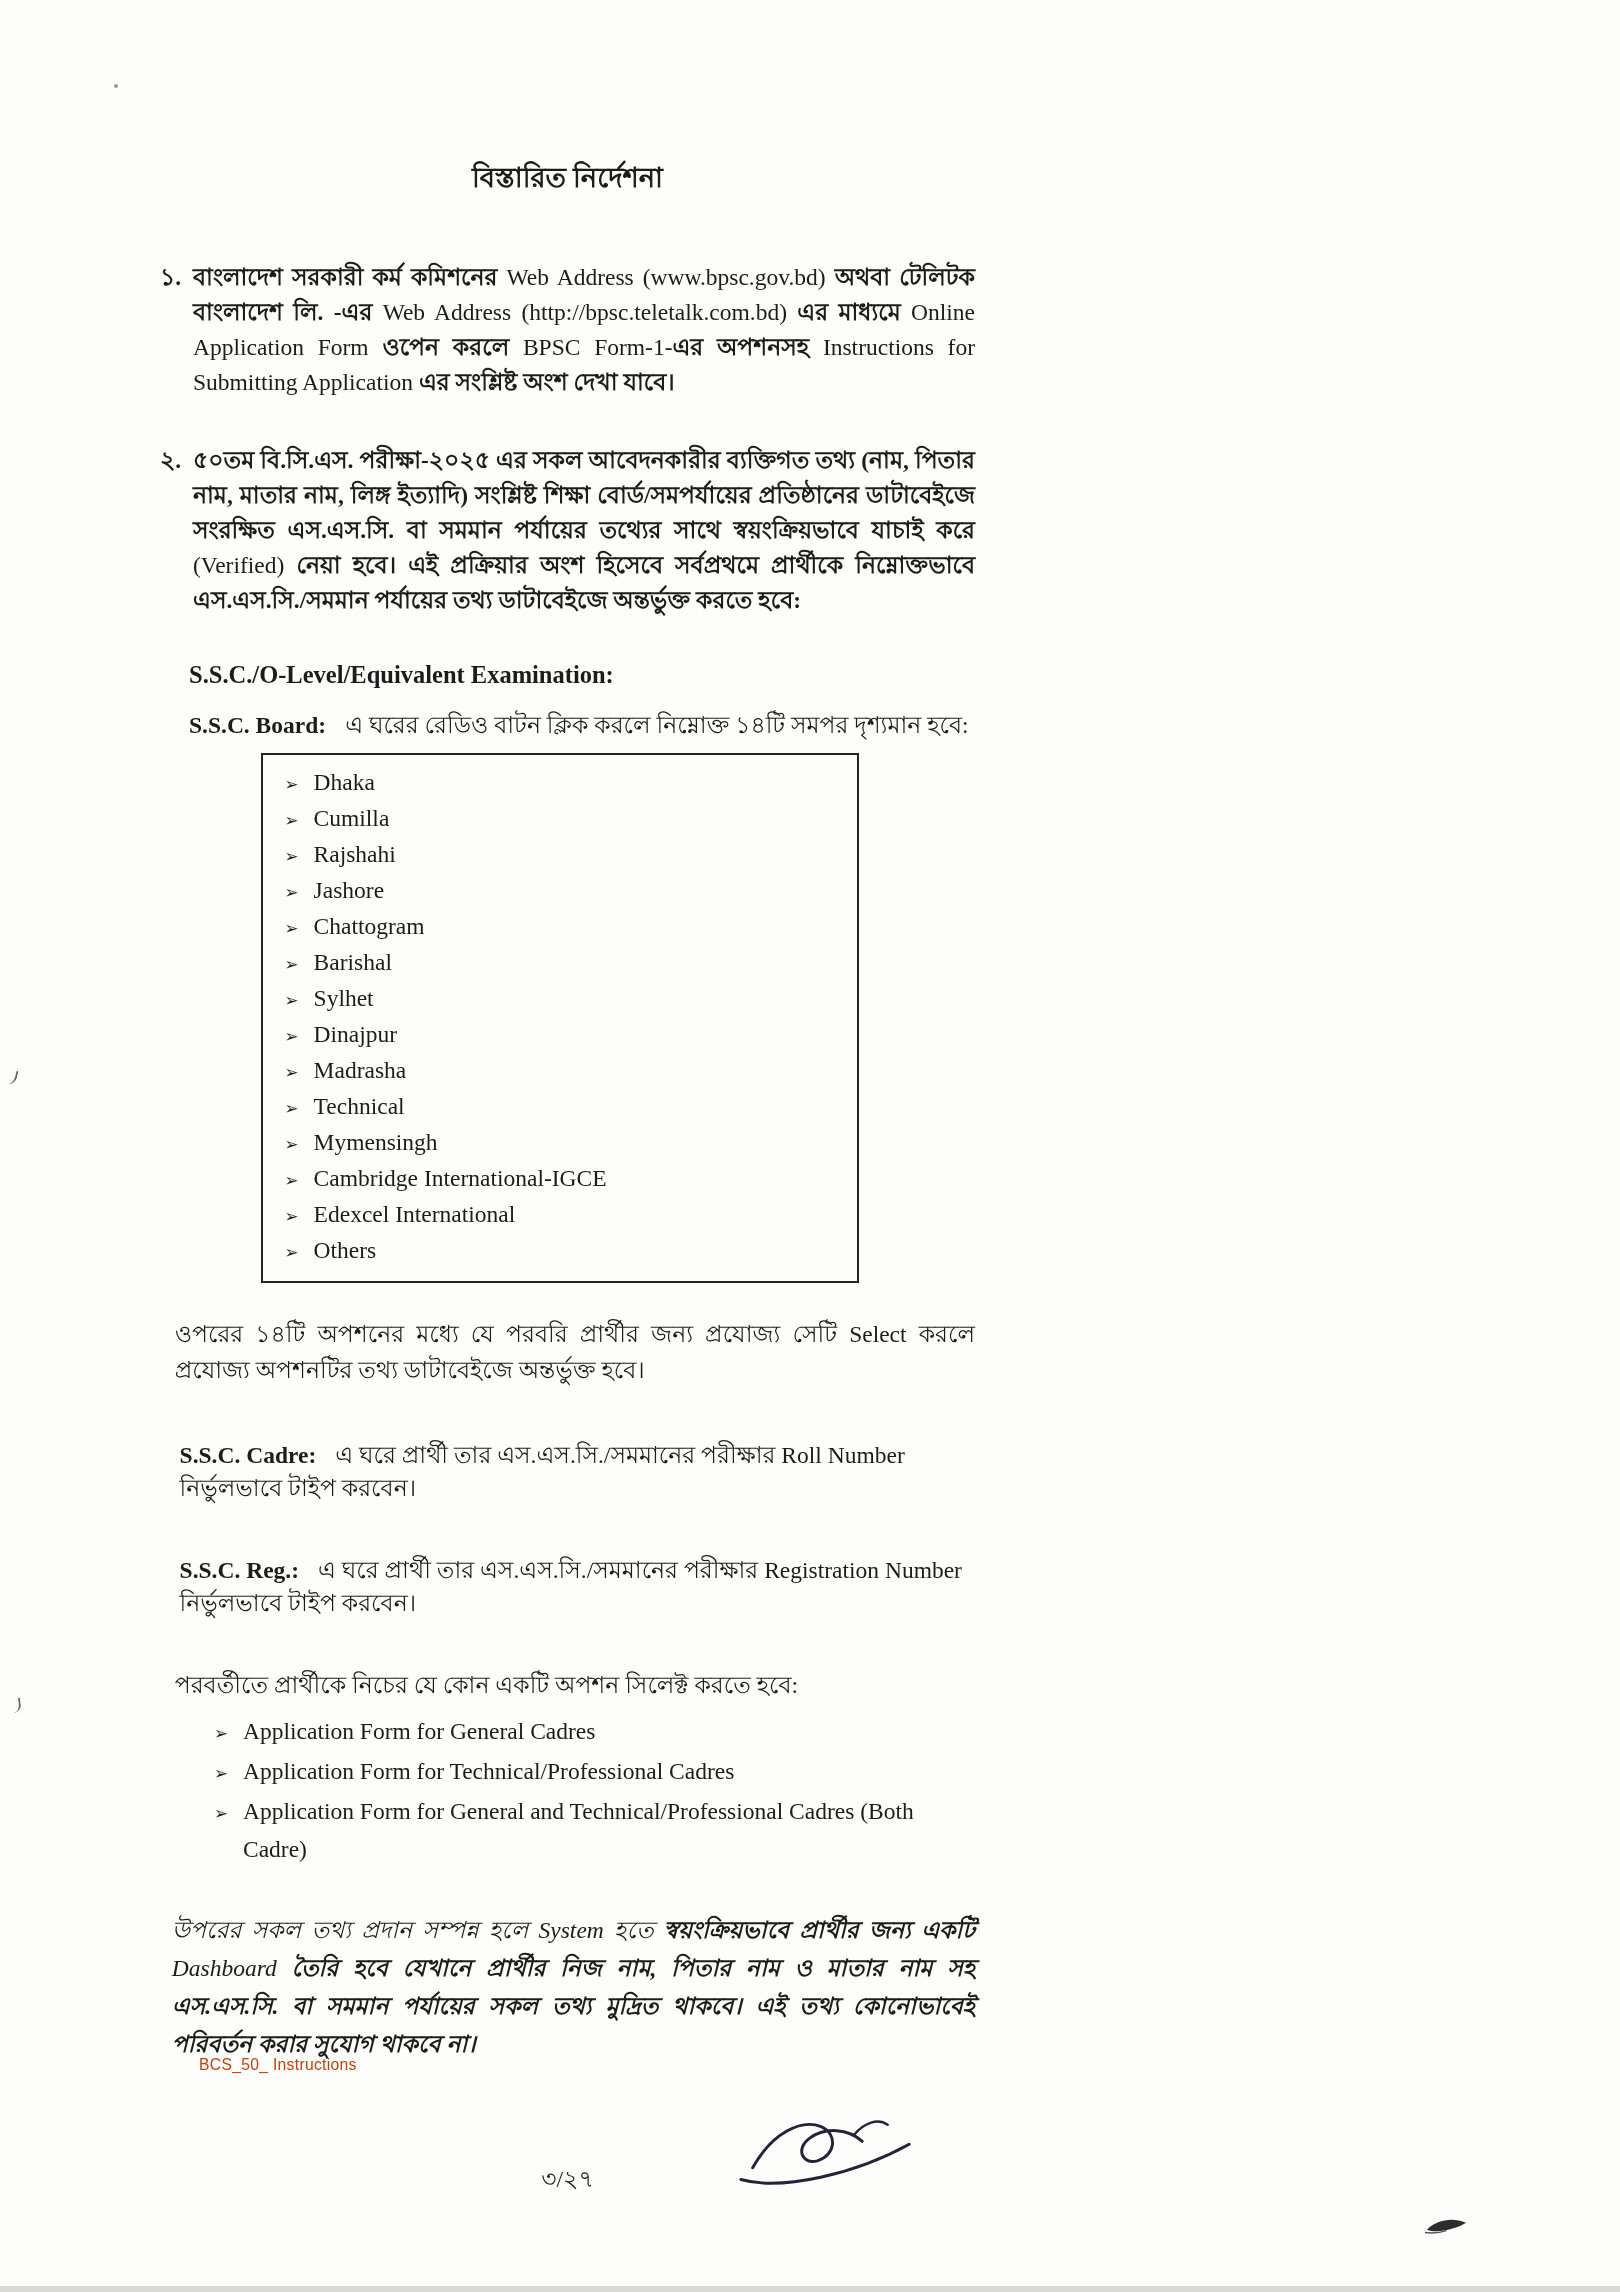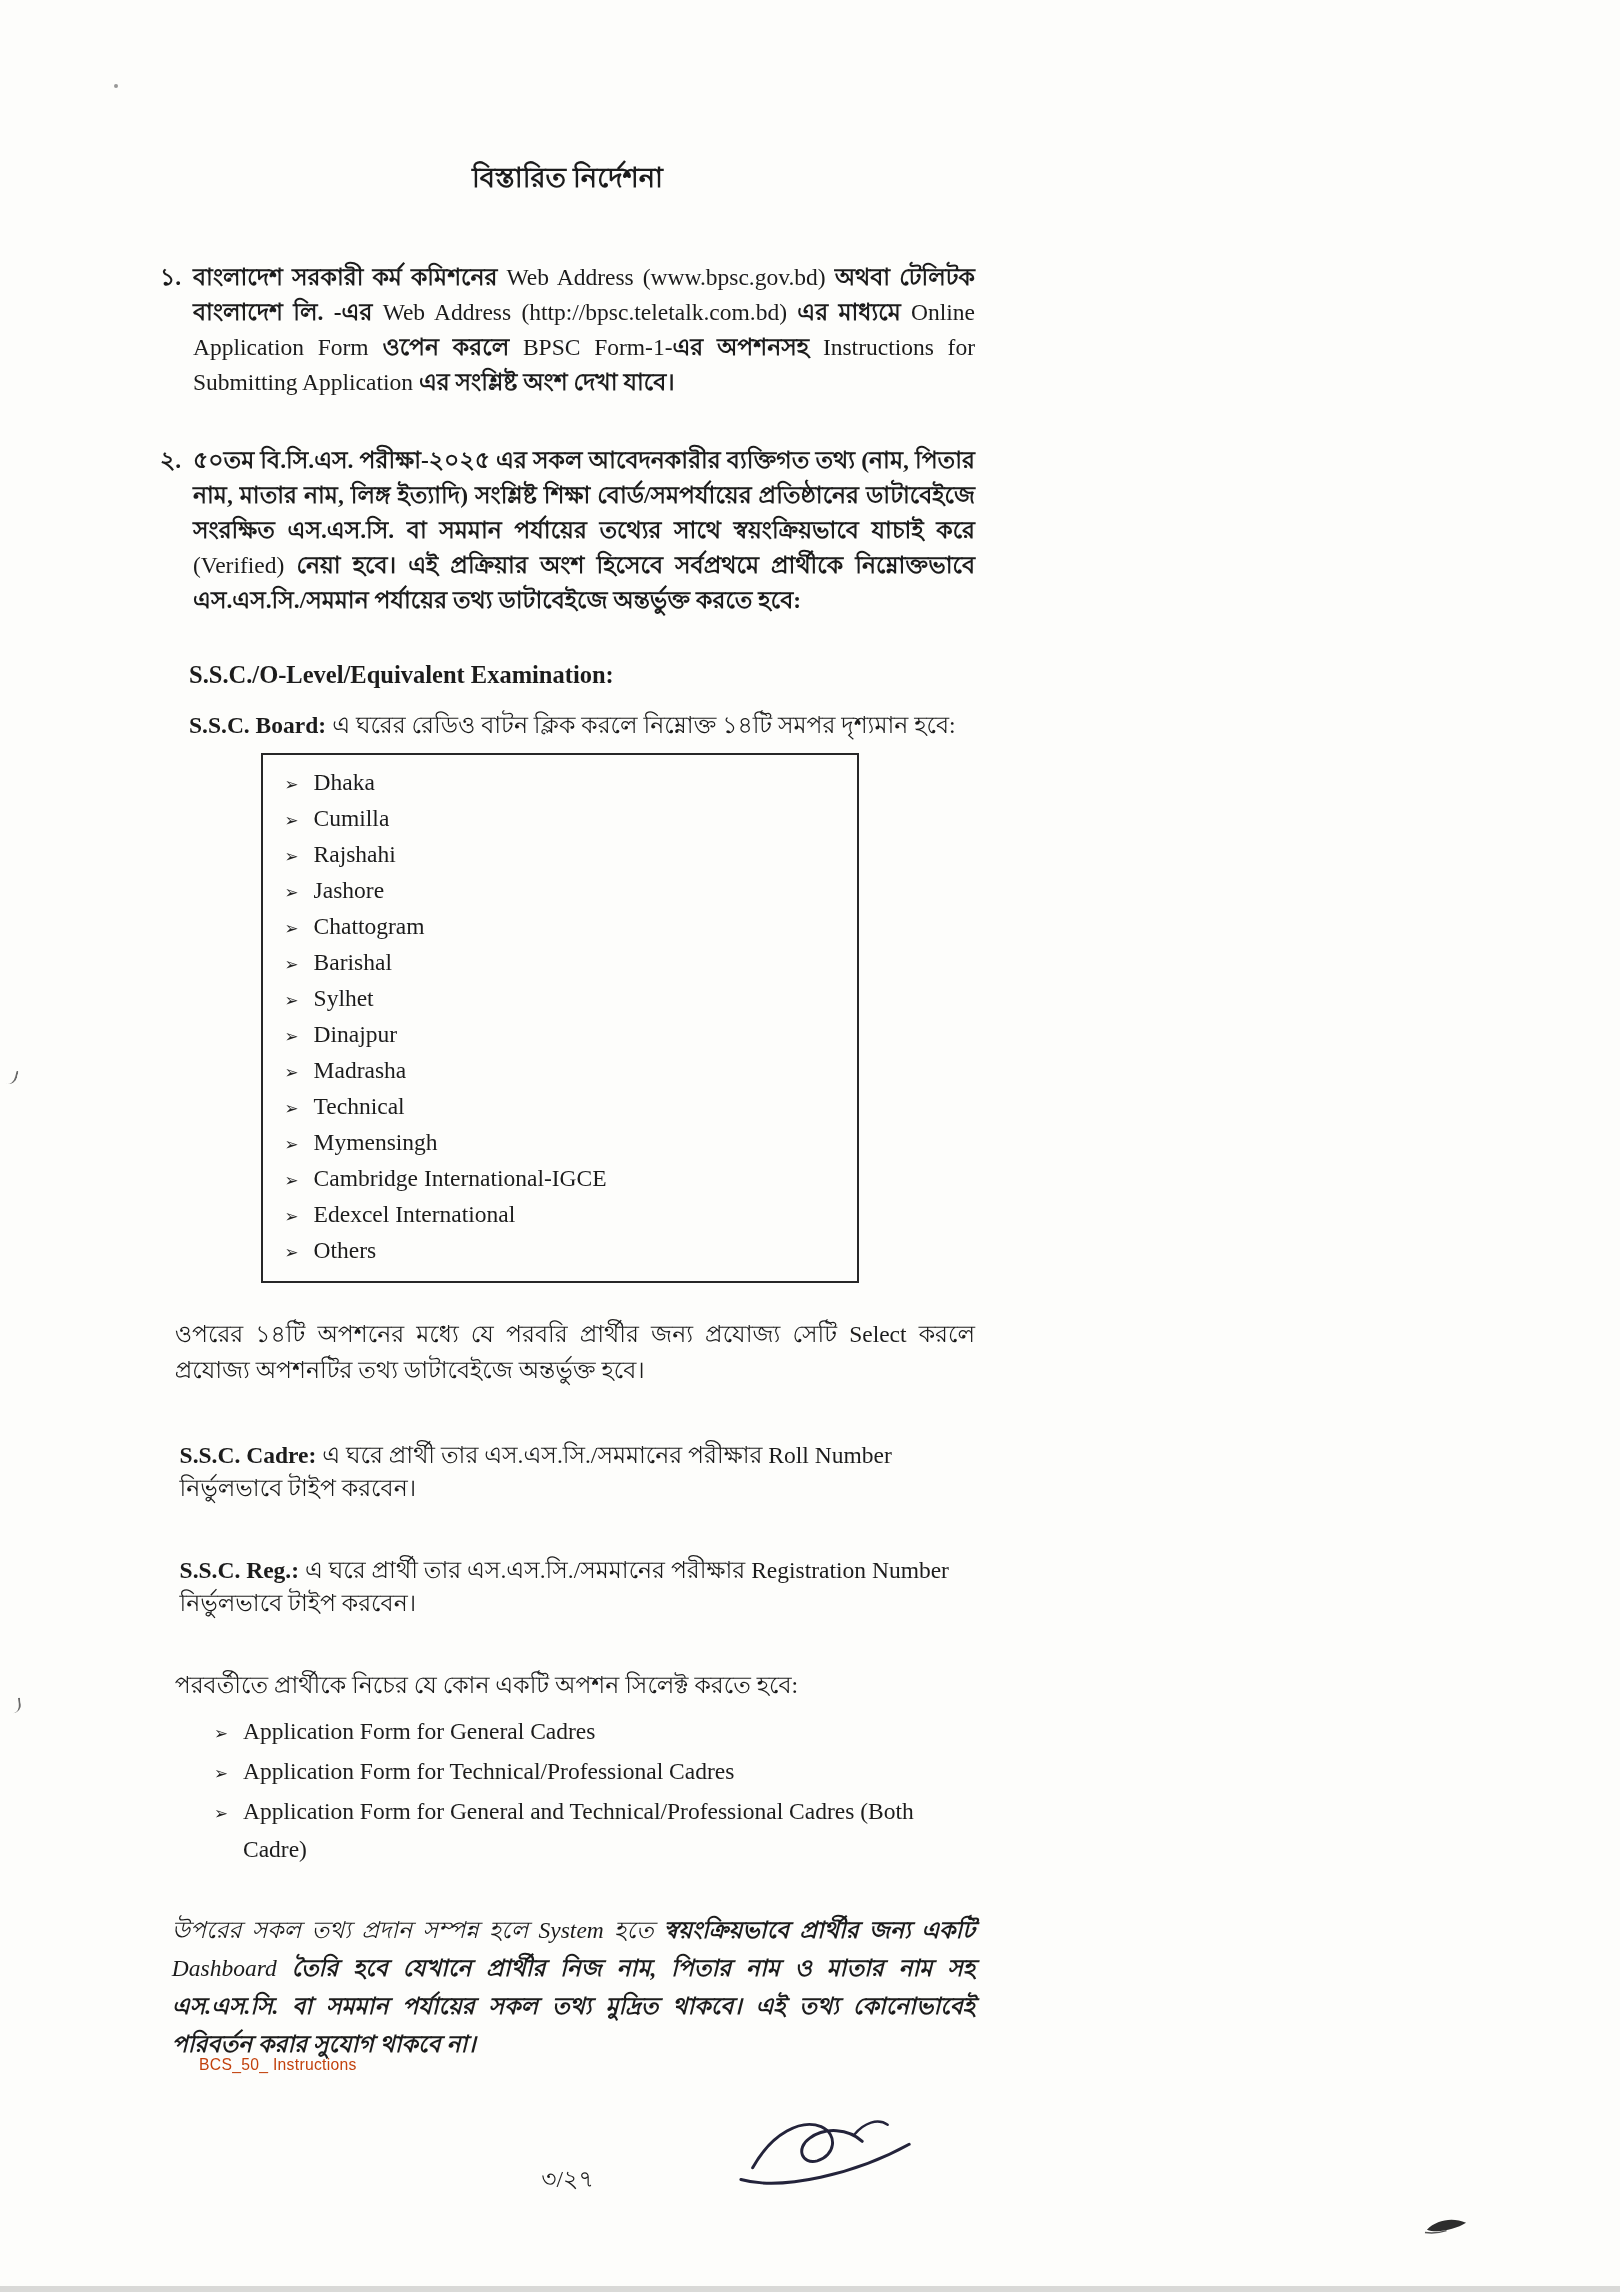--- a/index.html
+++ b/index.html
@@ -43,21 +43,21 @@
   .ssc-heading {
     margin: 5.9px 0 19.6px 29px;
     font-size: 24.5px;
     font-weight: 700;
   }
   .board-line {
     margin: 0 0 11.8px 29px;
     font-size: 23.5px;
     line-height: 33px;
   }
-  .label { font-weight: 700; margin-right: 6px; }
+  .label { font-weight: 700; margin-right: 19px; }
   .options-box {
     margin: 3.9px 0 33px 101px;
     width: 598px;
     box-sizing: border-box;
     border: 2px solid #272727;
     padding: 9.8px 7.8px 11.8px 21.6px;
   }
   .opt-row {
     display: flex;
     align-items: baseline;

